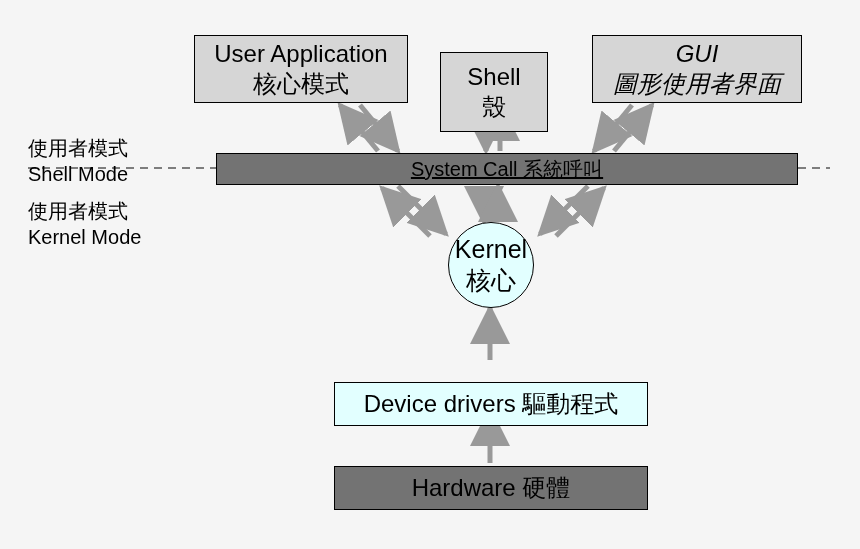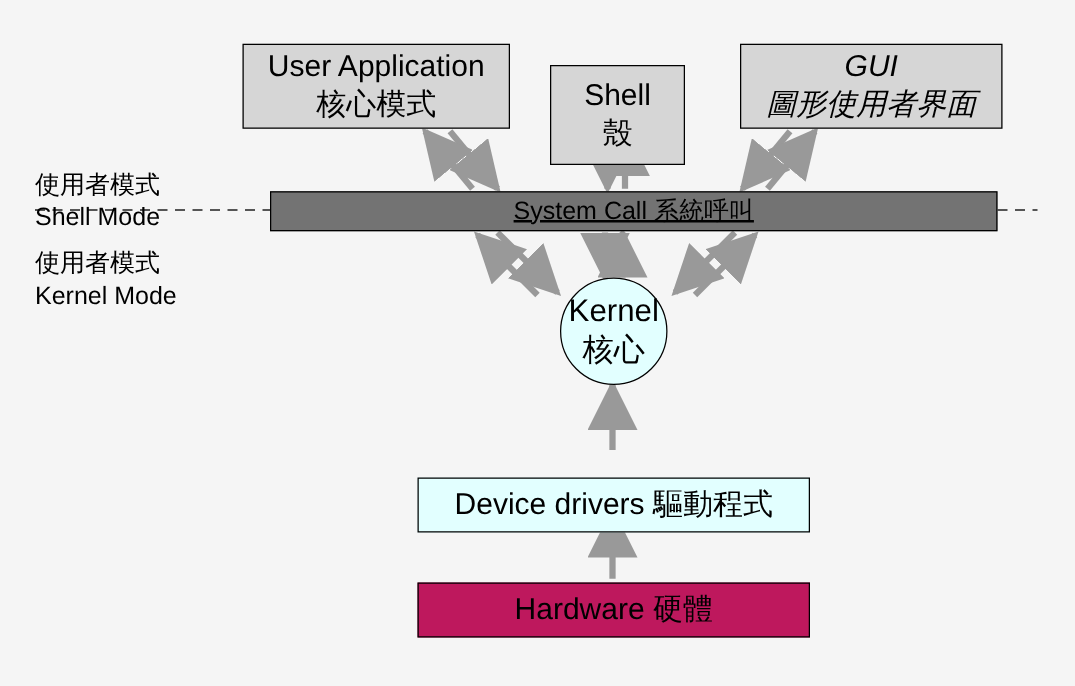--- a/index.html
+++ b/index.html
@@ -30,21 +30,21 @@
     flex-direction: column;
     align-items: center;
     justify-content: center;
     text-align: center;
     line-height: 1.25;
     font-size: 24px;
   }
   .gray  { background: #d6d6d6; }
   .white { background: #737373; text-decoration: underline; }
   .cyan  { background: #e2ffff; }
-  .teal  { background: #be185d; }
+  .teal  { background: #737373; }
   .circle {
     border-radius: 50%;
   }
   .lbl {
     position: absolute;
     font-size: 20px;
     line-height: 1.3;
     margin-top: 23px;
   }
   .lbl div { white-space: nowrap; }

